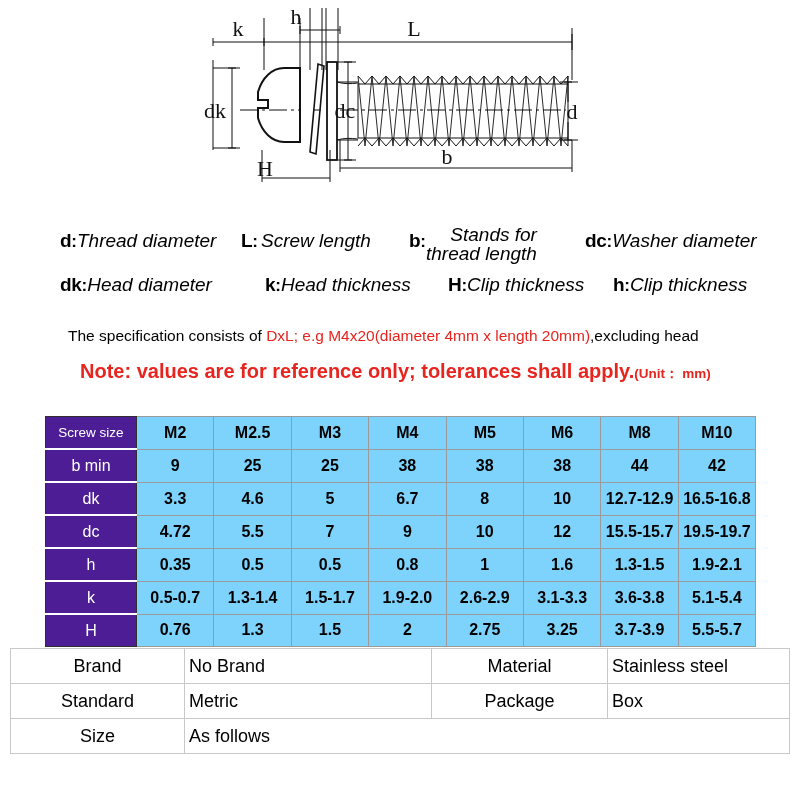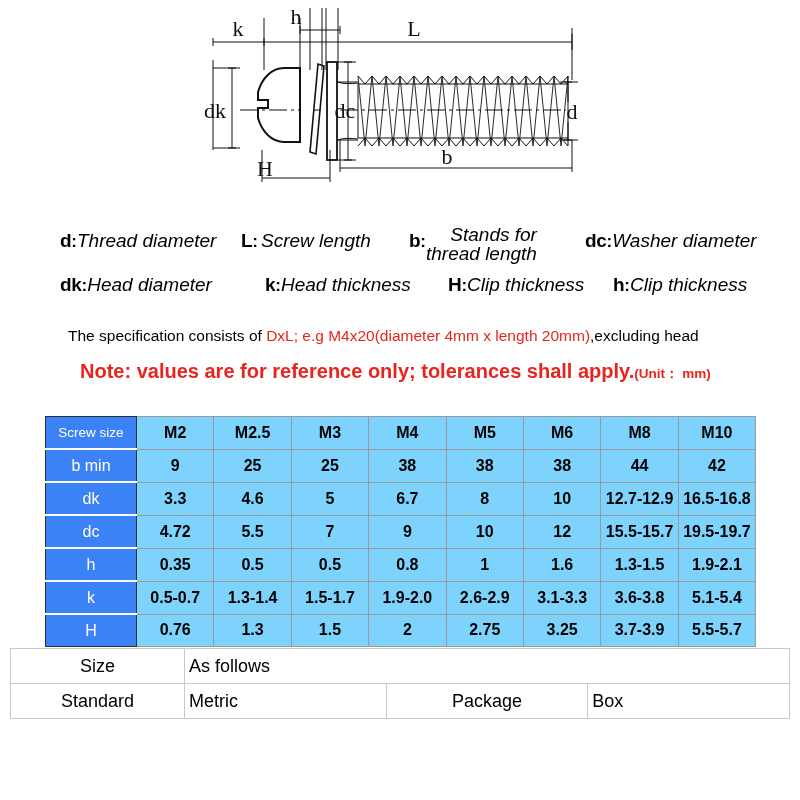--- a/index.html
+++ b/index.html
@@ -100,21 +100,21 @@
   }
   #spec-table td {
     height: 31px;
     text-align: center;
     vertical-align: middle;
     font-size: 16px;
     border: 1px solid #9a9a9a;
     padding: 0;
   }
   #spec-table td.rowhead {
-    background: #3b82f6;
+    background: #4c1d95;
     color: #ffffff;
     border: 1px solid #2f2f2f;
     border-bottom: 2px solid #ffffff;
     font-size: 16px;
     width: 90px;
   }
   #spec-table tr:last-child td.rowhead { border-bottom: 1px solid #2f2f2f; }
   #spec-table td.rowhead.small { font-size: 13.5px; }
   #spec-table td.val { background: #7dd3fc; font-weight: bold; }
   .col-narrow { width: 76.4px; }
@@ -430,23 +430,29 @@
       <td class="val">3.25</td>
       <td class="val">3.7-3.9</td>
       <td class="val">5.5-5.7</td>
     </tr>
   </tbody>
 </table>
 
 <table id="info-table">
   <tbody>
     <tr>
-      <td class="lbl">Size</td>
-      <td class="val" colspan="3">As follows</td>
+      <td class="lbl">Brand</td>
+      <td class="val left-val">No Brand</td>
+      <td class="lbl right-lbl">Material</td>
+      <td class="val">Stainless steel</td>
     </tr>
     <tr>
       <td class="lbl">Standard</td>
       <td class="val left-val">Metric</td>
       <td class="lbl right-lbl">Package</td>
       <td class="val">Box</td>
     </tr>
+    <tr>
+      <td class="lbl">Size</td>
+      <td class="val" colspan="3">As follows</td>
+    </tr>
   </tbody>
 </table>
 
 </body></html>

